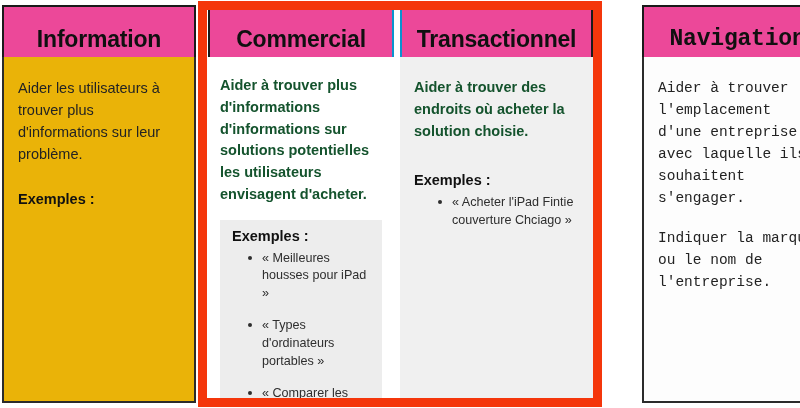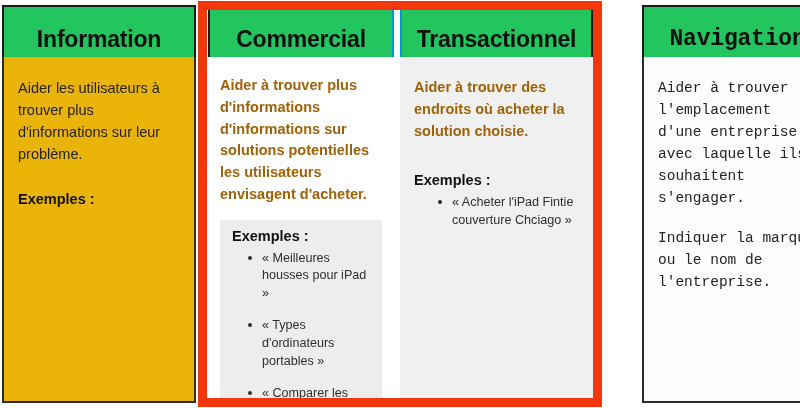--- a/index.html
+++ b/index.html
@@ -46,21 +46,21 @@
   .col-comm   { left: 208px; width: 186px; }
   .col-trans  { left: 400px; width: 193px; }
   .col-nav    { left: 642px; width: 191px; font-family: Liberation Mono, monospace; }
 
   .col-head {
     position: absolute;
     left: 0;
     top: 5px;
     right: 0;
     height: 68px;
-    background: #22c55e;
+    background: #ec4899;
     border: 2px solid #1a1a1a;
     box-sizing: border-box;
     display: flex;
     align-items: center;
     justify-content: center;
   }
   .col-head .title {
     font-size: 23px;
     font-weight: bold;
     color: #101010;
@@ -90,21 +90,21 @@
 
   
   .lead {
     font-size: 14.5px;
     line-height: 1.52;
     color: #232323;
     margin: 0;
   }
   .lead.bold {
     font-weight: bold;
-    color: #a16207;
+    color: #14532d;
     line-height: 1.5;
   }
   .lead.second {
     margin-top: 18px;
   }
 
   .ex-block {
     margin-top: 26px;
   }
   .col-comm .ex-block {

